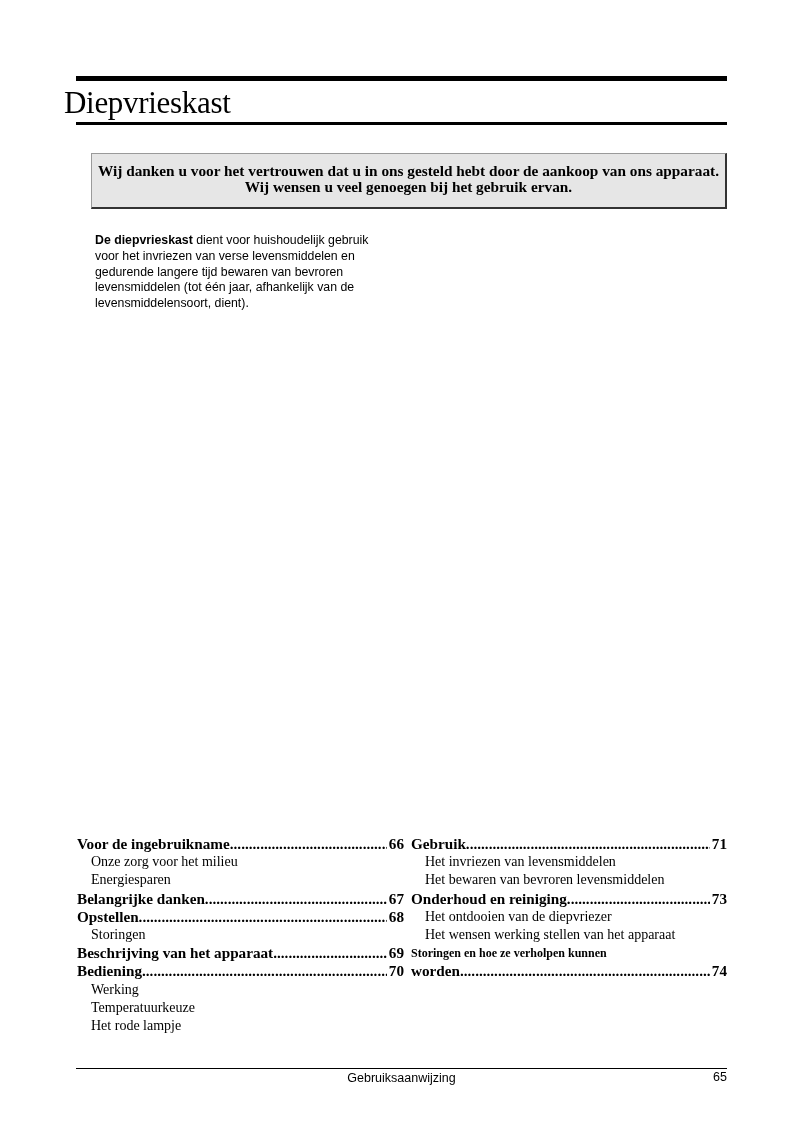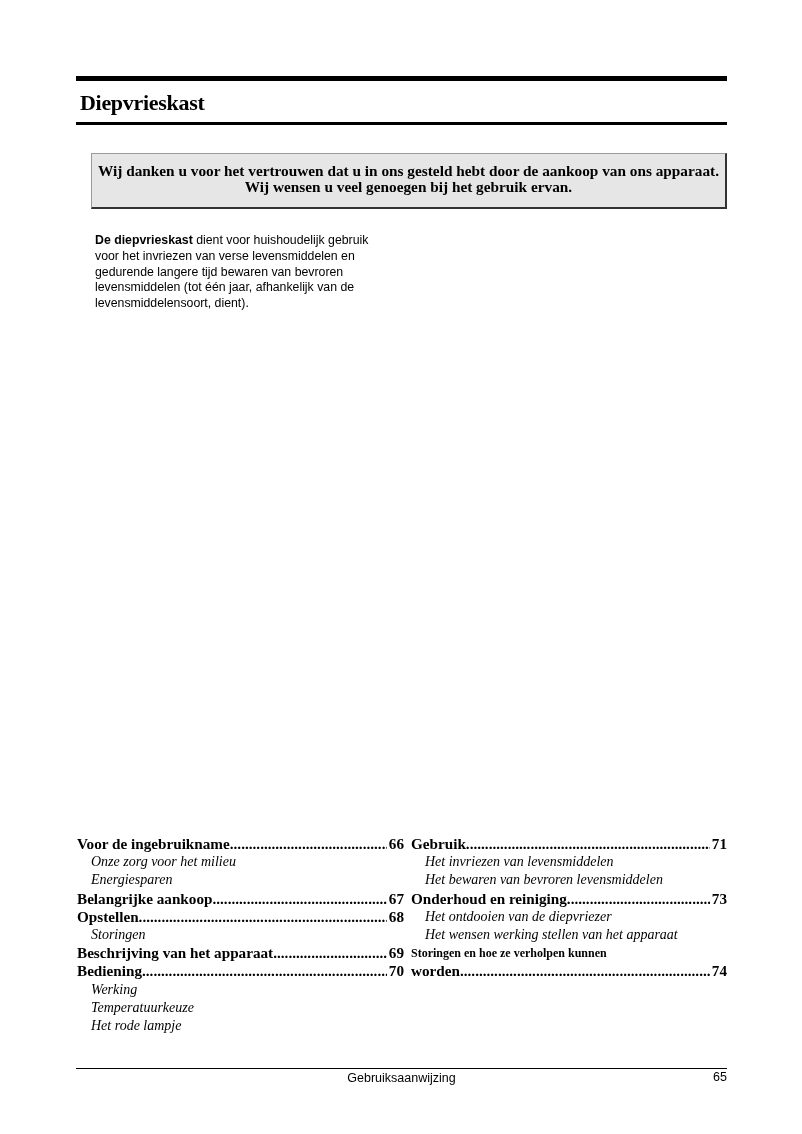--- a/index.html
+++ b/index.html
@@ -1,35 +1,35 @@
 <!DOCTYPE html>
 <html><head>
   <meta charset="utf-8">
   <style>
     html, body { margin: 0; padding: 0; background: #ffffff; }
     body { width: 802px; height: 1134px; position: relative; overflow: hidden; color: #000; }
     .abs { position: absolute; }
     .rule-top { left: 76px; top: 76px; width: 651px; height: 5px; background: #000; }
-    .title { left: 80px; top: 84px; font-family: "Liberation Serif", serif; font-weight: bold; font-size: 22px; line-height: 38px; letter-spacing: -0.3px; }
+    .title { left: 64px; top: 84px; font-family: "Liberation Serif", serif; font-weight: normal; font-size: 31px; line-height: 38px; letter-spacing: -0.3px; }
     .rule-title { left: 76px; top: 122px; width: 651px; height: 3px; background: #000; }
     .thanks-box { left: 91px; top: 153px; width: 636px; height: 56px; background: #e6e6e6;
       border-top: 1px solid #9a9a9a; border-left: 1px solid #9a9a9a;
       border-right: 2px solid #333; border-bottom: 2px solid #333; box-sizing: border-box; }
     .thanks-text { position: absolute; left: 0; right: 0; top: 9px; text-align: center; font-family: "Liberation Serif", serif; font-weight: bold; font-size: 15.3px; line-height: 16px; }
     .intro { left: 95px; top: 233px; width: 295px; font-family: "Liberation Sans", sans-serif; font-size: 12.3px; line-height: 15.8px; }
     .intro b { font-weight: bold; }
     .toc-col { font-family: "Liberation Serif", serif; font-size: 14px; }
     .toc-left { left: 77px; top: 835px; width: 327px; }
     .toc-right { left: 411px; top: 835px; width: 316px; }
     .toc-main { font-weight: bold; font-size: 15.2px; line-height: 18.2px; white-space: nowrap; overflow: hidden; display: flex; }
     .toc-main .lbl { flex: 0 0 auto; }
     .toc-main .dots { flex: 1 1 auto; overflow: hidden; white-space: nowrap; }
     .toc-main .dots::after { content: "........................................................................................................................................"; }
     .toc-main .pg { flex: 0 0 auto; padding-left: 2px; }
-    .toc-sub { padding-left: 14px; font-size: 14px; line-height: 18.2px; white-space: nowrap; font-style: italic; }
+    .toc-sub { padding-left: 14px; font-size: 14px; line-height: 18.2px; white-space: nowrap; }
     .toc-plain { font-weight: bold; font-size: 12px; line-height: 18.2px; white-space: nowrap; }
     .rule-foot { left: 76px; top: 1068px; width: 651px; height: 1px; background: #000; }
     .foot-center { left: 76px; top: 1070px; width: 651px; text-align: center; font-family: "Liberation Sans", sans-serif; font-size: 12.5px; line-height: 16px; }
     .foot-page { left: 690px; top: 1069px; width: 37px; text-align: right; font-family: "Liberation Sans", sans-serif; font-size: 12.5px; line-height: 16px; }
   </style>
 </head>
 <body>
 
 <div class="abs rule-top"></div>
 <div class="abs title">Diepvrieskast</div>
@@ -43,21 +43,21 @@
 
 <div class="abs toc-col toc-left">
   <div class="toc-main">
       <span class="lbl">Voor de ingebruikname </span>
       <span class="dots"></span>
       <span class="pg">66</span>
     </div>
   <div class="toc-sub">Onze zorg voor het milieu</div>
   <div class="toc-sub">Energiesparen</div>
   <div class="toc-main">
-      <span class="lbl">Belangrijke aankoop</span>
+      <span class="lbl">Belangrijke danken</span>
       <span class="dots"></span>
       <span class="pg">67</span>
     </div>
   <div class="toc-main">
       <span class="lbl">Opstellen</span>
       <span class="dots"></span>
       <span class="pg">68</span>
     </div>
   <div class="toc-sub">Storingen</div>
   <div class="toc-main">

